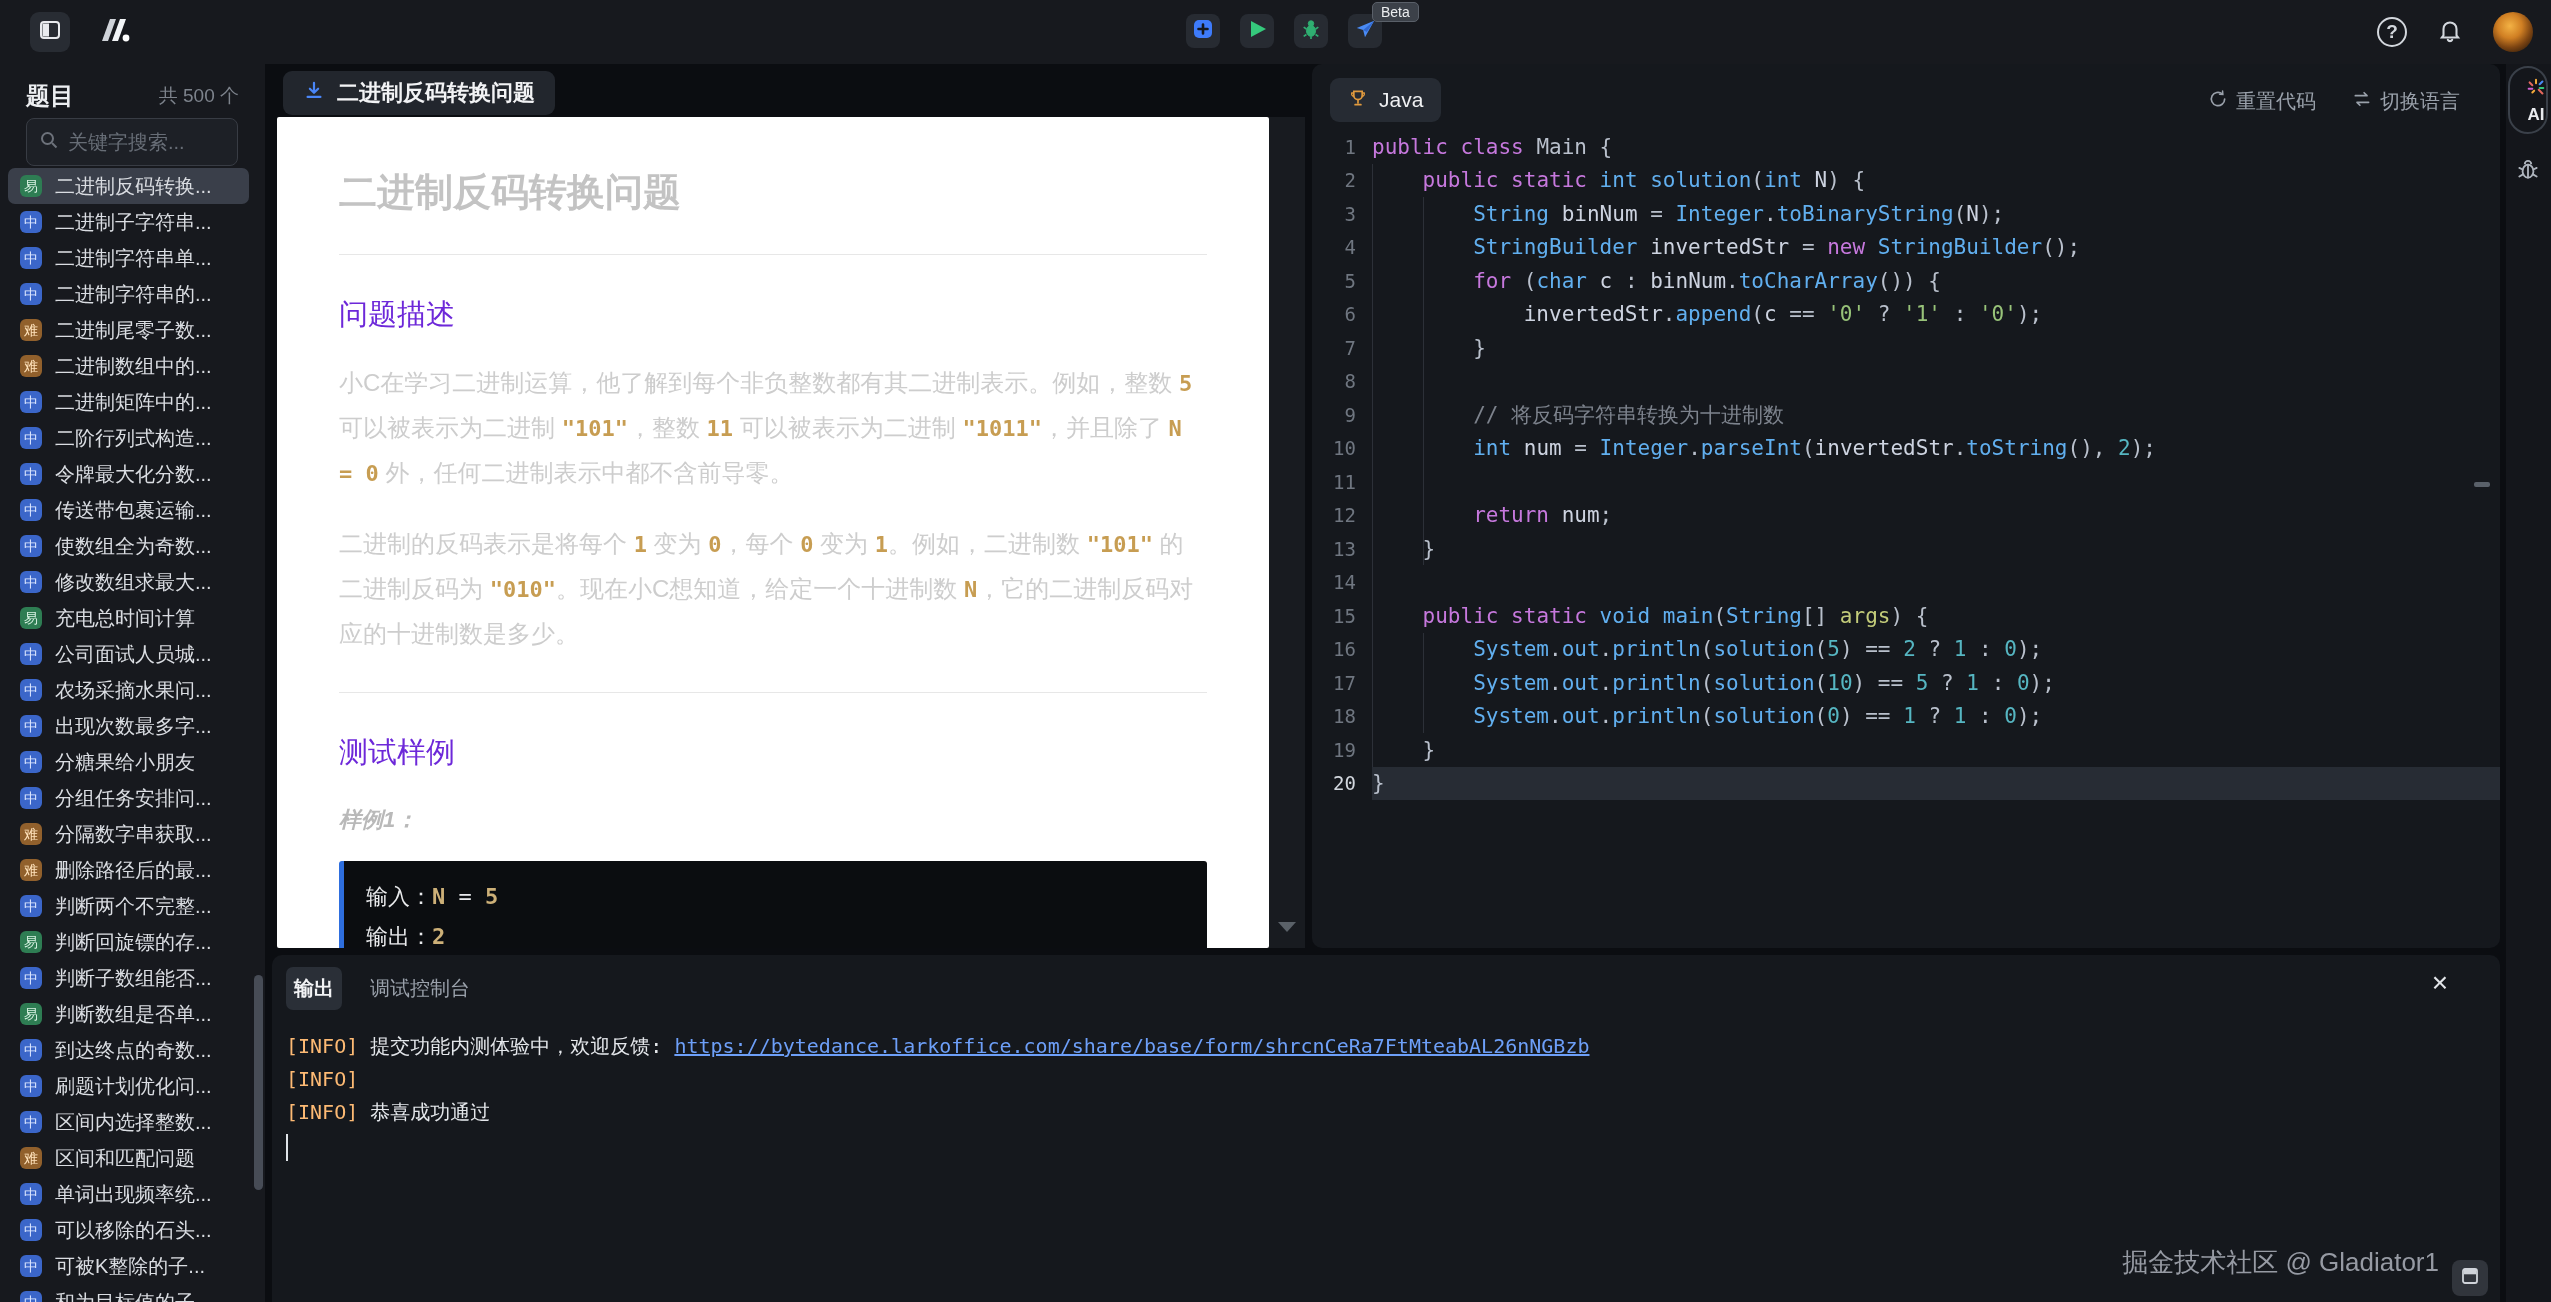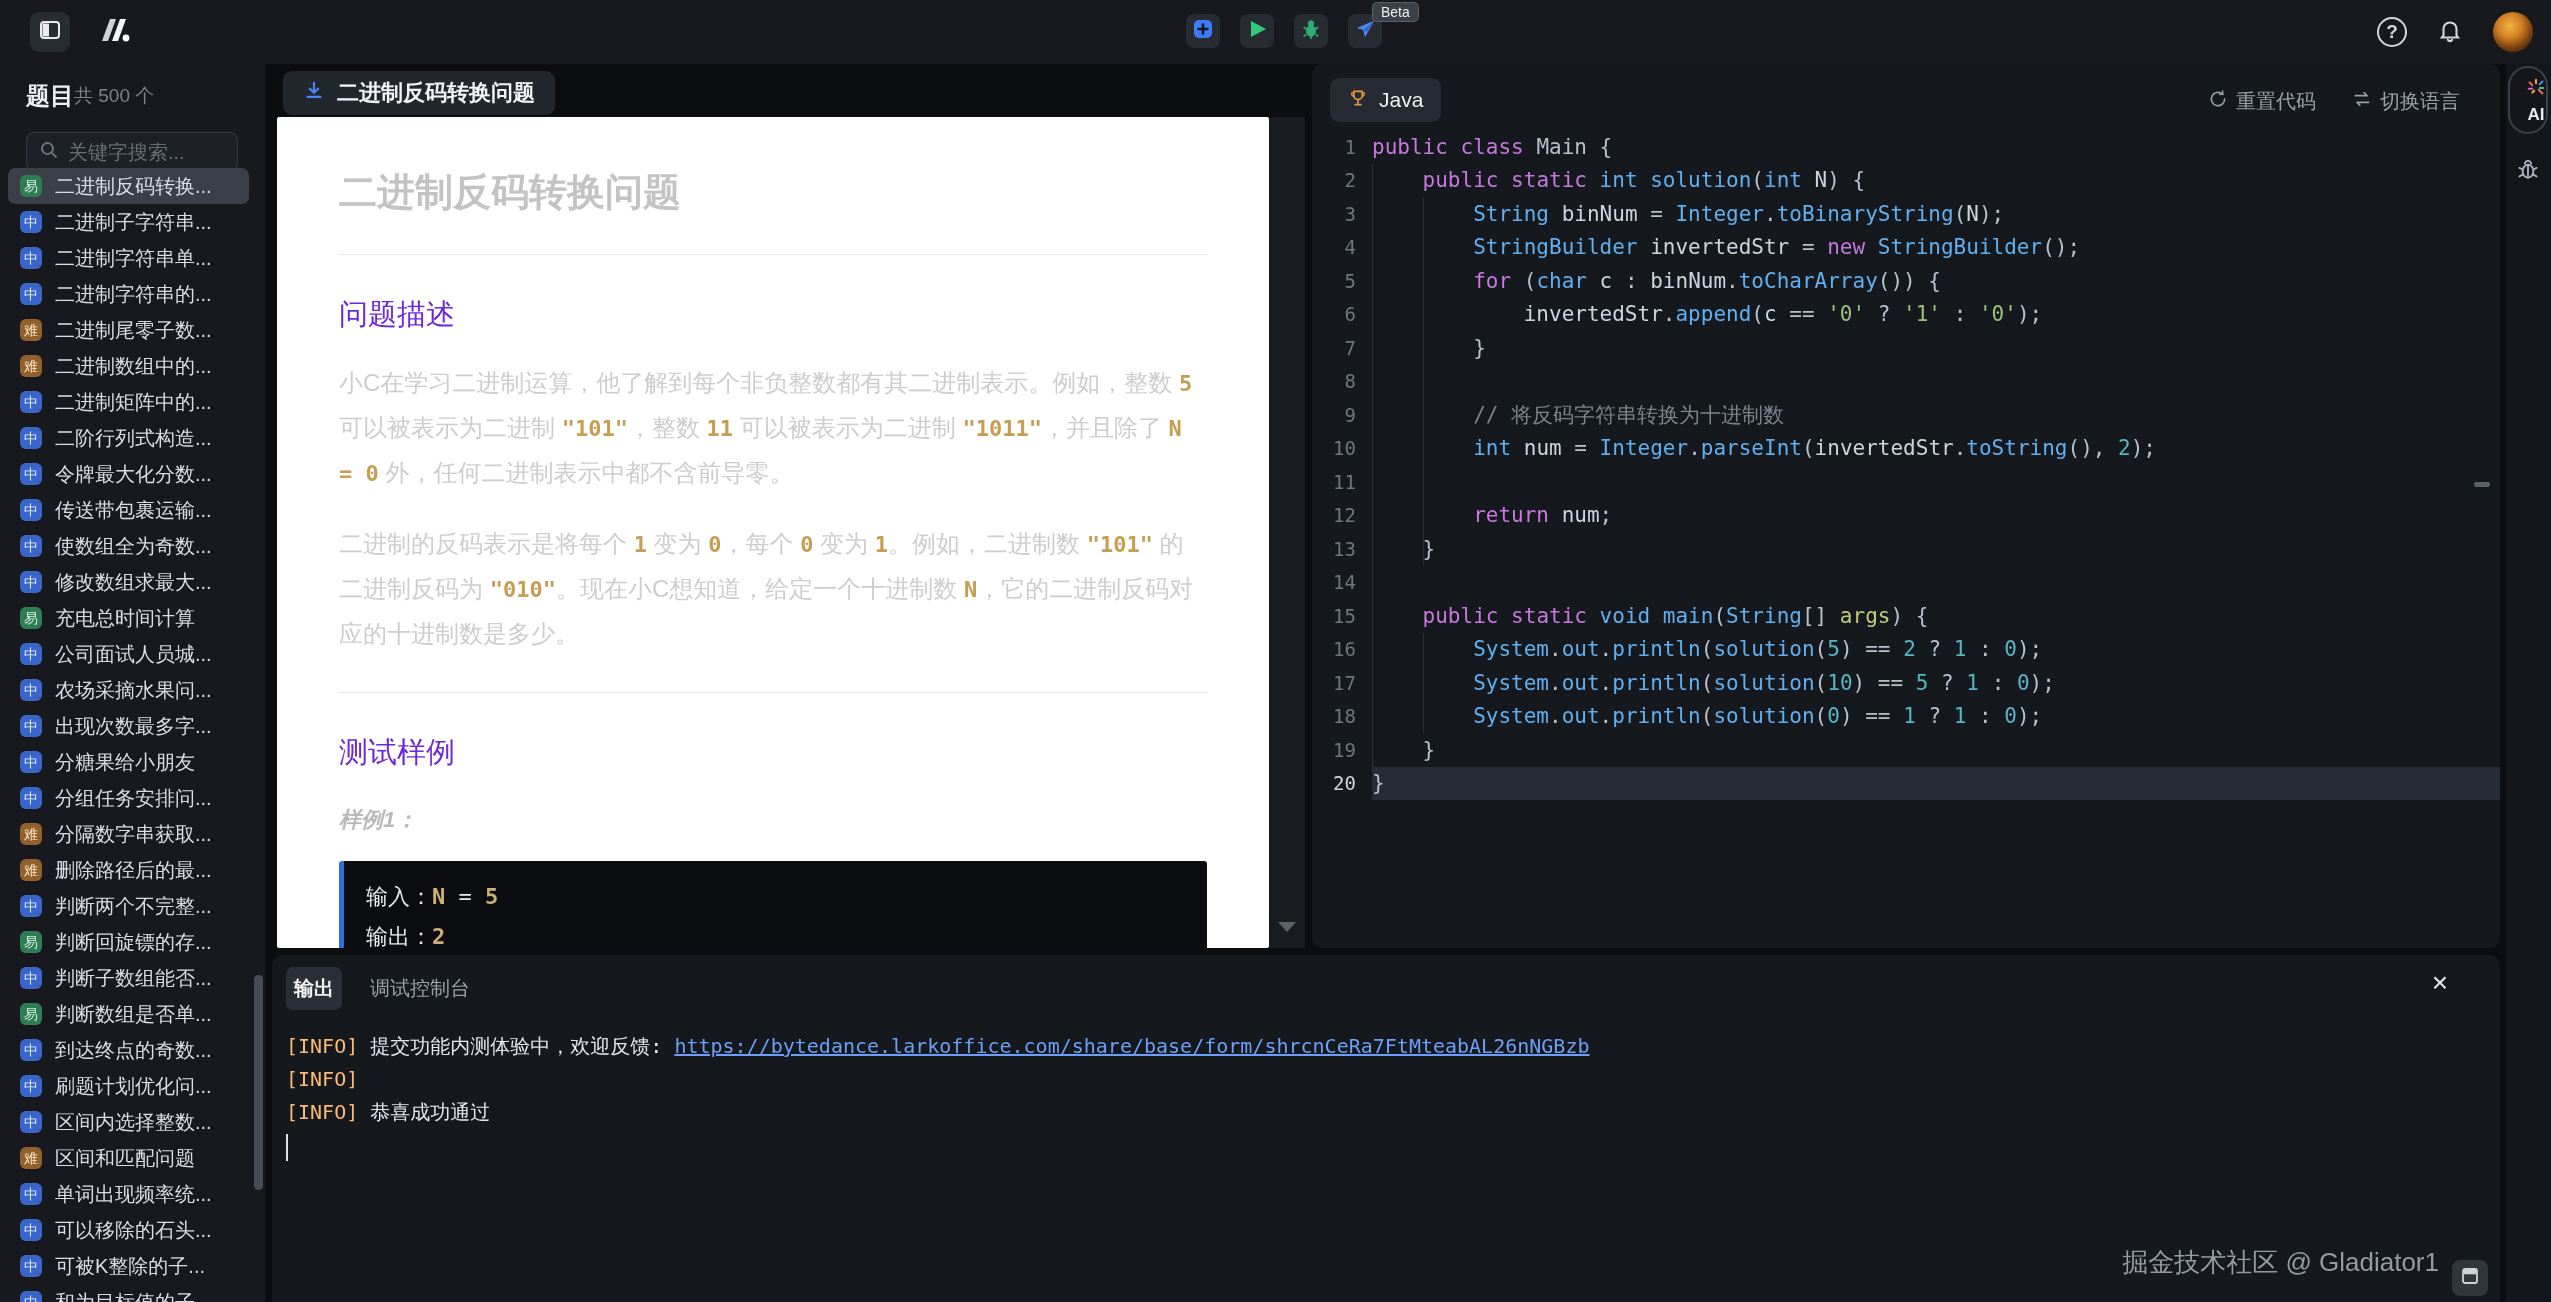--- a/index.html
+++ b/index.html
@@ -13,24 +13,24 @@
   .tb-center { position:absolute; left:1186px; top:14px; display:flex; gap:20px; }
   .tb-btn { width:34px; height:34px; border-radius:8px; background:#272b32; display:flex; align-items:center; justify-content:center; cursor:pointer; }
   .beta-chip { position:absolute; left:186px; top:-12px; background:#3c4149; border:1px solid #5a6069; color:#eceef0; font-size:14px; padding:1px 8px; border-radius:5px; }
   .tb-right { position:absolute; right:18px; top:12px; display:flex; align-items:center; gap:30px; }
   .help-circ { width:30px; height:30px; border:2px solid #d3d7dd; border-radius:50%; color:#d3d7dd; font-size:19px; font-weight:bold; display:flex; align-items:center; justify-content:center; }
   .avatar { width:40px; height:40px; border-radius:50%;
     background:radial-gradient(circle at 42% 35%, #f3b245 0%, #d07f23 35%, #7c4412 62%, #2a1a0b 90%); }
 
   
   .sidebar { position:absolute; left:0; top:64px; width:265px; height:1238px; background:#17191e; }
-  .sb-head { display:flex; align-items:center; padding:16px 26px 0 26px; }
+  .sb-head { display:flex; align-items:center; justify-content:space-between; padding:16px 26px 0 26px; }
   .sb-title { color:#eceef1; font-size:24px; font-weight:bold; }
   .sb-count { color:#7d838c; font-size:19px; }
-  .sb-search { position:absolute; left:26px; top:54px; width:212px; height:40px; background:#1d2026; border:1px solid #383c44; border-radius:8px; display:flex; align-items:center; padding:0 12px; gap:9px;margin-top:14px; }
+  .sb-search { position:absolute; left:26px; top:54px; width:212px; height:48px; background:#1d2026; border:1px solid #383c44; border-radius:8px; display:flex; align-items:center; padding:0 12px; gap:9px; }
   .sb-search input { flex:1; min-width:0; background:transparent; border:none; outline:none; color:#c9cdd4; font-size:20px; font-family:inherit; }
   .sb-search input::placeholder { color:#676d76; }
   .sb-list { position:absolute; left:8px; top:104px; width:241px; bottom:0; overflow:hidden; }
   .sb-row { height:36px; display:flex; align-items:center; padding:0 6px 0 12px; border-radius:7px; cursor:pointer; }
   .sb-row.selected { background:#3a3f4a; }
   .sb-badge { width:22px; height:22px; border-radius:6px; font-size:14px; line-height:22px; text-align:center; flex:none; }
   .sb-label { margin-left:13px; font-size:20px; color:#dadde2; white-space:nowrap; overflow:hidden; }
   .sb-thumb { position:absolute; right:2px; top:911px; width:9px; height:215px; border-radius:5px; background:#474c56; }
 
   

